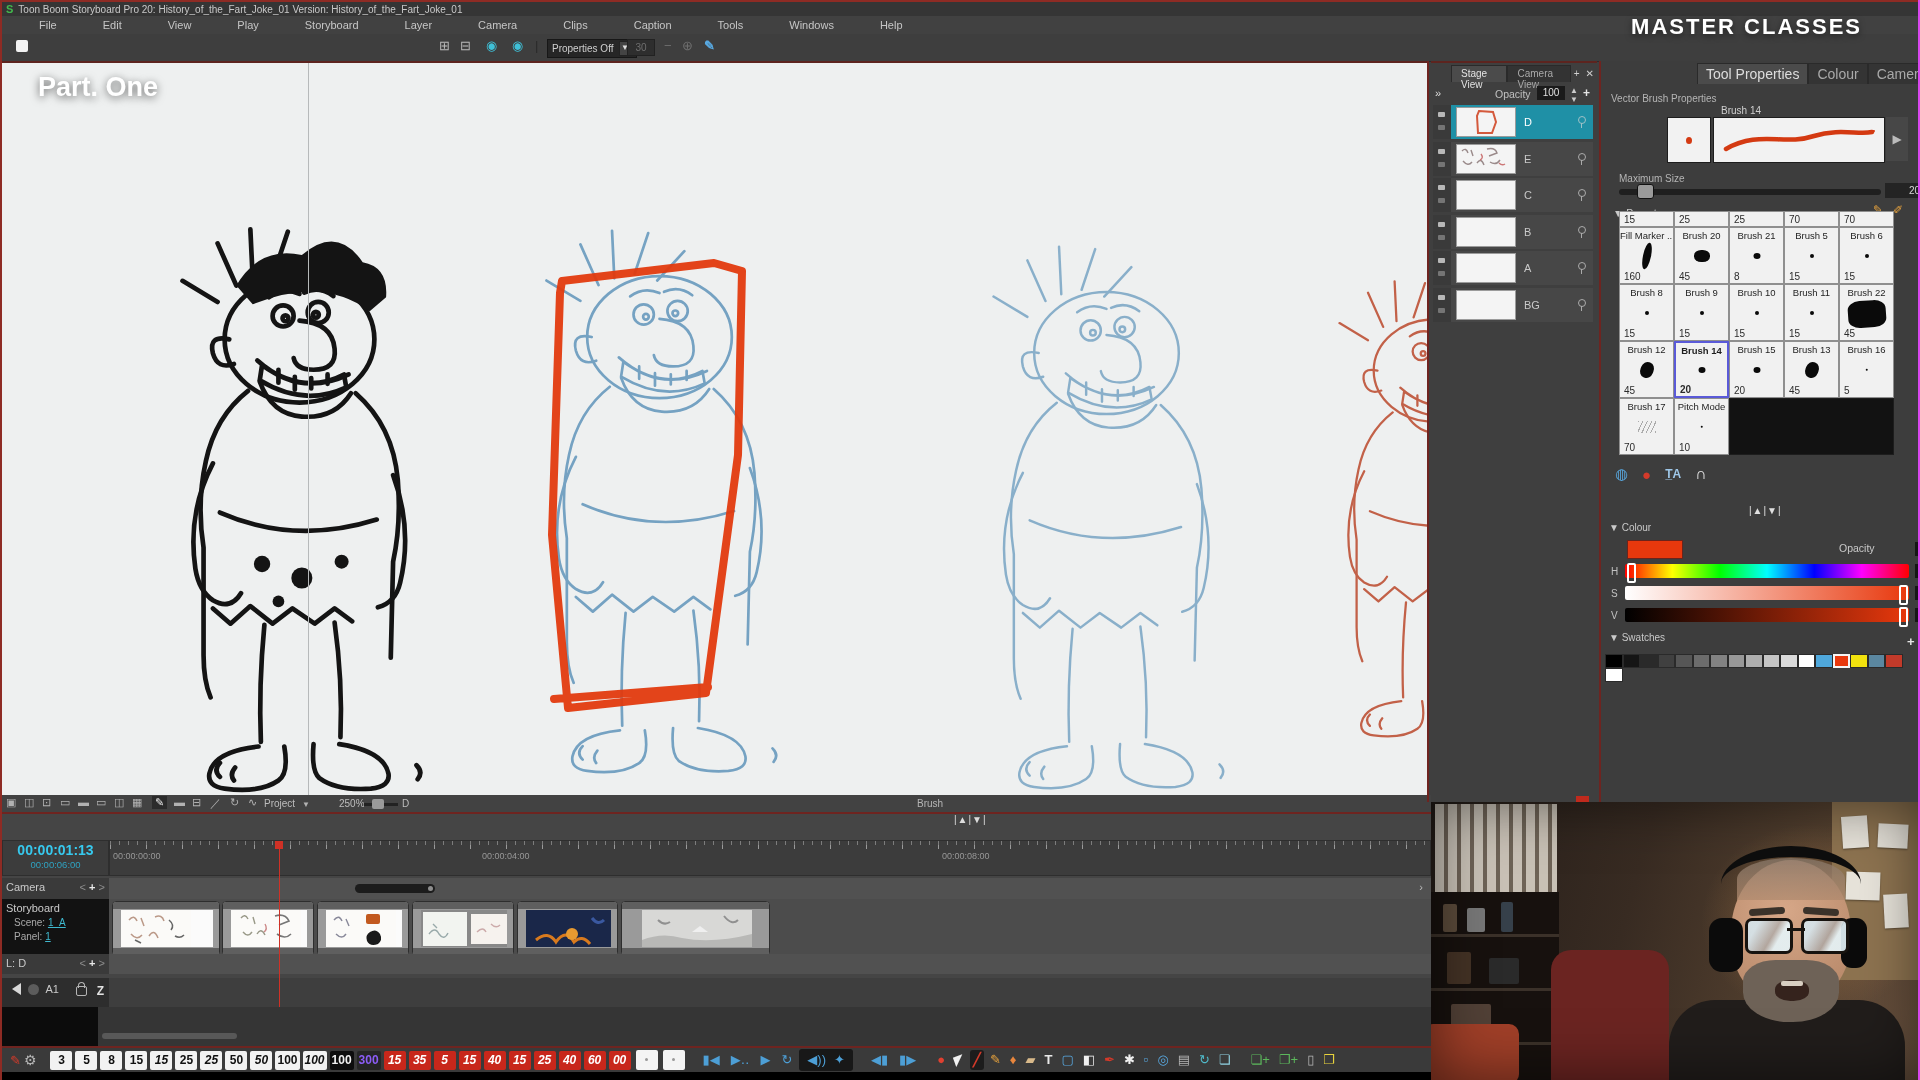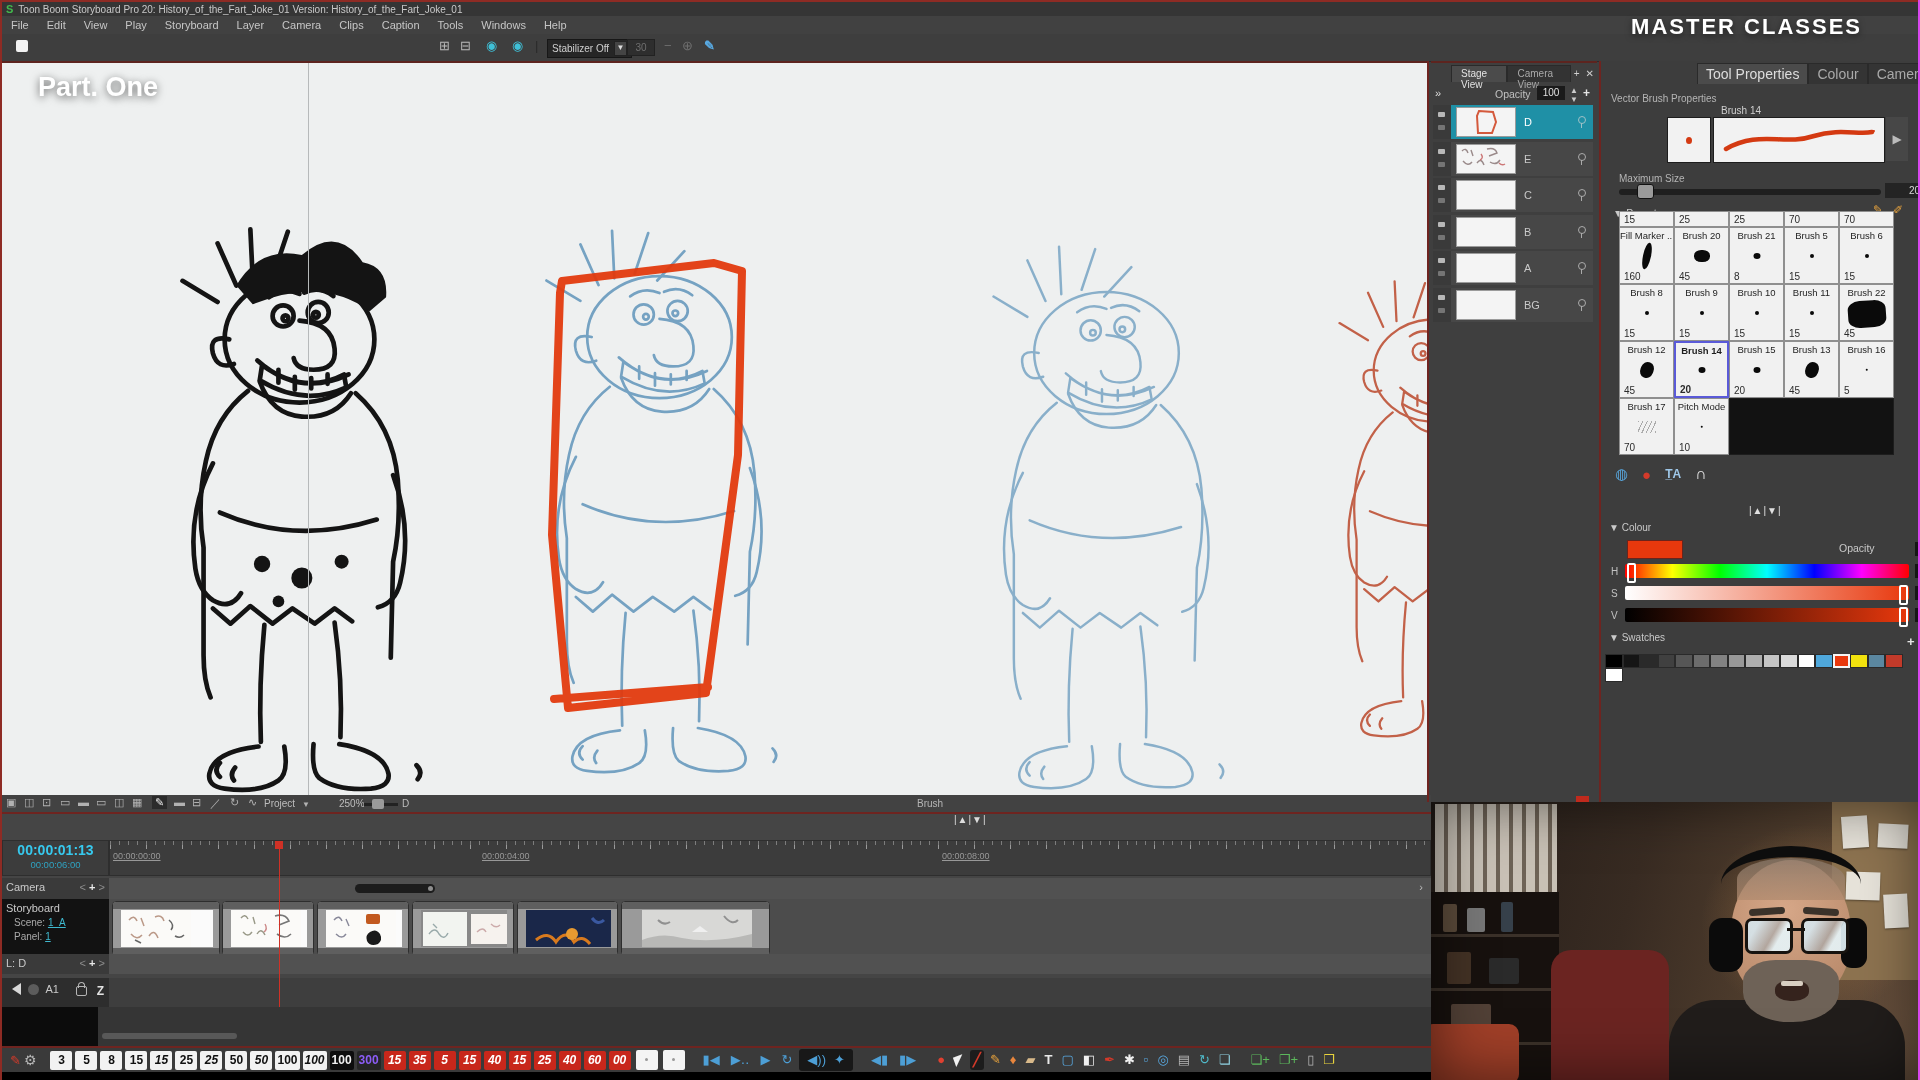--- a/index.html
+++ b/index.html
@@ -7,21 +7,21 @@
     font-family:"Liberation Sans",sans-serif;background:#3f3f3f;color:#ccc;
     border-left:2px solid #8e2b24;border-right:2px solid #d946ef;box-sizing:border-box;}
   .abs{position:absolute;}
   .nosel{user-select:none;}
   
   #titlebar{left:0;top:0;width:100%;height:16px;background:#353535;border-top:2px solid #8e2b24;
     font-size:10px;color:#c9c9c9;line-height:14px;padding-left:4px;box-sizing:border-box;}
   #titlebar .logo{color:#43b94d;font-weight:bold;font-size:11px;margin-right:5px;}
   #menubar{left:0;top:16px;width:100%;height:18px;background:#414141;border-bottom:1px solid #303030;
     display:flex;align-items:center;gap:0;font-size:11px;color:#c6c6c6;}
-  #menubar span{padding:0 9px;cursor:default;}
+  #menubar span{padding:0 9px;cursor:default;margin-left:28px;}
   #toolbar{left:0;top:34px;width:100%;height:27px;background:#3e3e3e;border-bottom:1px solid #2c2c2c;}
   .tbicon{position:absolute;top:4px;font-size:13px;color:#b9b9b9;}
   #stabilizer{left:545px;top:5px;height:17px;background:#262626;border:1px solid #171717;color:#cfcfcf;
     font-size:10px;line-height:16px;padding:0 4px;display:flex;align-items:center;gap:5px;}
   #stabilizer .dd{background:#444;border:1px solid #222;width:11px;height:13px;font-size:8px;line-height:12px;text-align:center;color:#ddd;}
   #stabval{left:625px;top:5px;width:26px;height:15px;background:#2e2e2e;border:1px solid #222;
     color:#6f6f6f;font-size:10px;text-align:center;line-height:15px;}
   
   #ovl1{left:36px;top:26px;font-size:35px;font-weight:bold;color:#fff;letter-spacing:-.5px;
     text-shadow:0 2px 8px rgba(0,0,0,.6);z-index:60;}
@@ -115,21 +115,21 @@
   #sbtool{left:915px;top:3px;font-size:10px;color:#b5b5b5;}
   
   #timeline{left:0;top:814px;width:1429px;height:232px;background:#454545;}
   #tl-div{left:952px;top:0;font-size:10px;color:#ddd;letter-spacing:1px;}
   #tcblock{left:0;top:26px;width:107px;height:36px;background:#3c3c3c;border:1px solid #2e2e2e;box-sizing:border-box;text-align:center;}
   #tccur{font-size:14px;font-weight:bold;color:#37c9ee;line-height:18px;}
   #tctot{font-size:9.5px;color:#2fa3c2;}
   #ruler{left:107px;top:26px;width:1322px;height:36px;background:#3c3c3c;border:1px solid #2e2e2e;box-sizing:border-box;
     background-image:repeating-linear-gradient(to right,#7c7c7c 0 1px,transparent 1px 9px),repeating-linear-gradient(to right,#9a9a9a 0 1px,transparent 1px 36px);
     background-size:100% 4px,100% 8px;background-repeat:no-repeat;}
-  .rlabel{position:absolute;top:10px;font-size:9px;color:#989898;text-decoration:underline;}
+  .rlabel{position:absolute;top:10px;font-size:9px;color:#989898;}
   #playheadline{left:277px;top:28px;width:1px;height:165px;background:#cf3126;z-index:8;}
   #playheadmark{left:273px;top:27px;width:8px;height:8px;background:#cf3126;z-index:9;}
   .trow{position:absolute;left:0;width:1429px;}
   .thead{position:absolute;left:0;top:0;width:107px;height:100%;box-sizing:border-box;padding:3px 4px;font-size:11px;color:#c9c9c9;}
   .tnav{position:absolute;right:4px;top:3px;font-size:11px;color:#8d8d8d;}
   .tnav b{color:#e8e8e8;font-weight:bold;}
   #camrow{top:64px;height:21px;background:#515151;}
   #camrow .thead{background:#3a3a3a;}
   #cambar{position:absolute;left:353px;top:6px;width:80px;height:9px;background:#1c1c1c;border-radius:5px;}
   #cambar:after{content:"";position:absolute;right:2px;top:2px;width:5px;height:5px;border-radius:50%;background:#8d8d8d;}
@@ -227,21 +227,21 @@
       <span>Help</span>
     </div>
 
   <div id="toolbar" class="abs">
     <span class="tbicon" style="left:437px">⊞</span>
     <span class="tbicon" style="left:458px">⊟</span>
     <span class="tbicon" style="left:484px;color:#3fc1d8">◉</span>
     <span class="tbicon" style="left:510px;color:#3fc1d8">◉</span>
     <span class="tbicon" style="left:533px;color:#2a2a2a">|</span>
     <div id="stabilizer" class="abs">
-      <span>Stabilizer Off</span>
+      <span>Properties Off</span>
       <span class="dd">▼</span>
     </div>
     <div id="stabval" class="abs">30</div>
     <span class="tbicon" style="left:662px;color:#6f6f6f">−</span>
     <span class="tbicon" style="left:680px;color:#6f6f6f">⊕</span>
     <span class="tbicon" style="left:702px;color:#58a8e0;font-weight:bold">✎</span>
   </div>
 
   <div id="canvas" class="abs">
     <div id="vguide" class="abs"></div>

